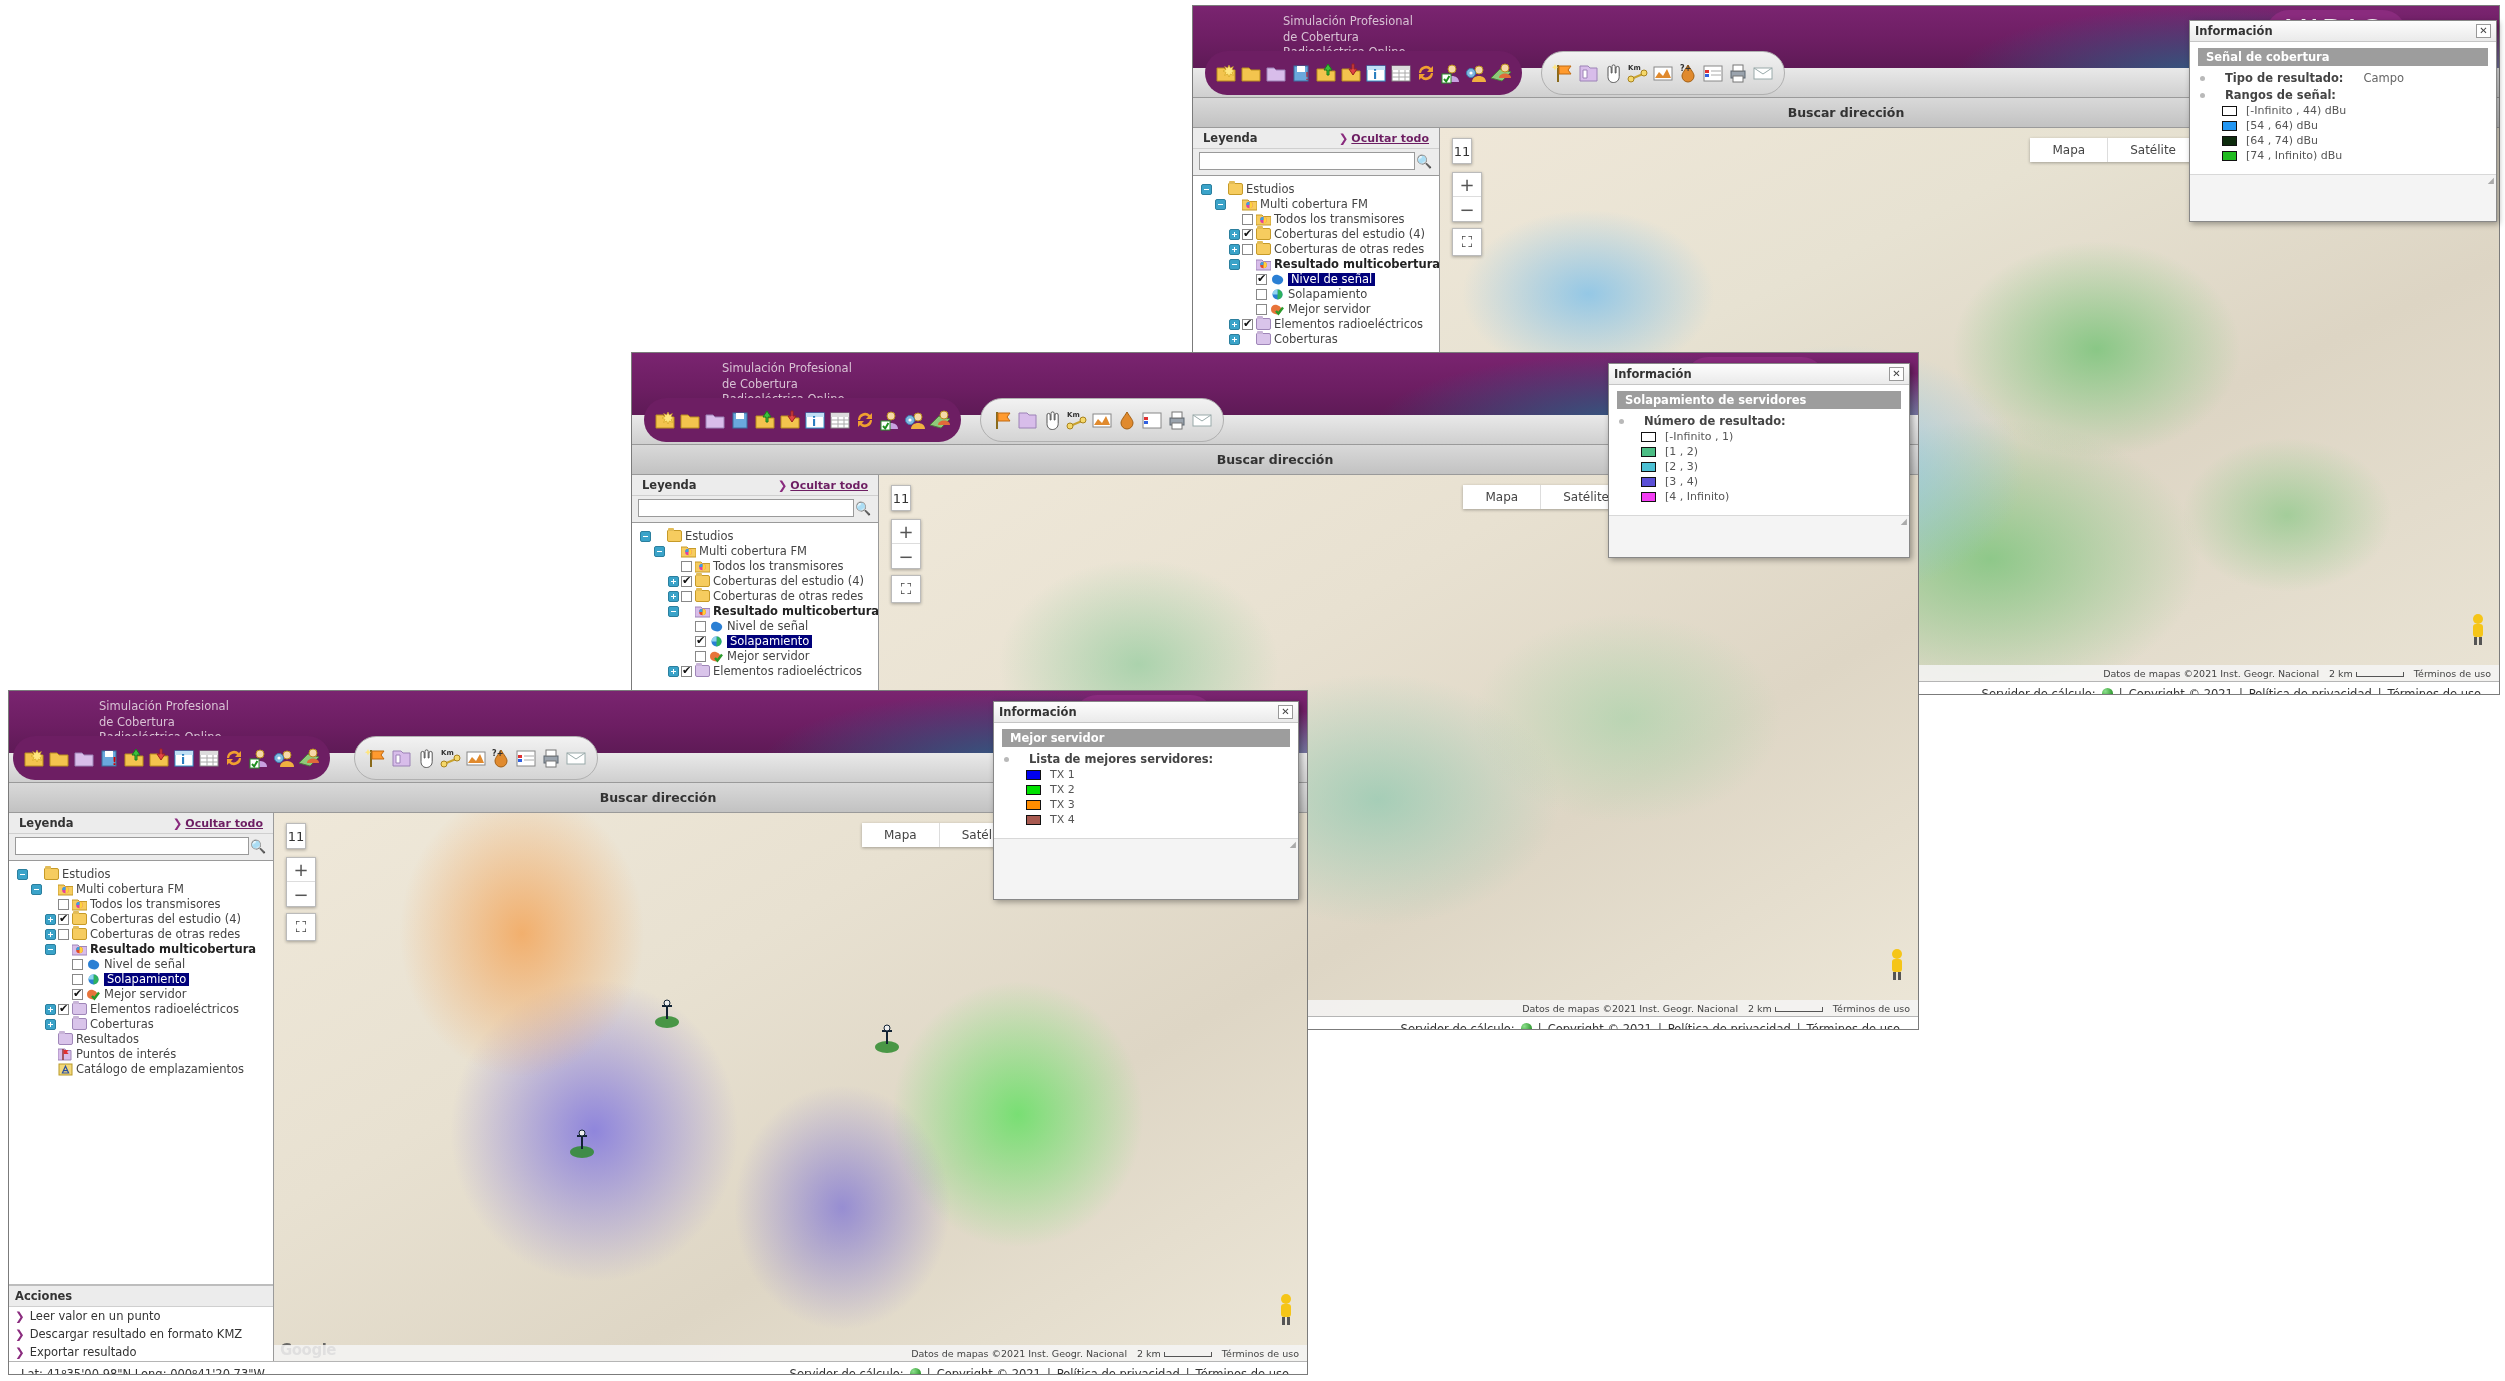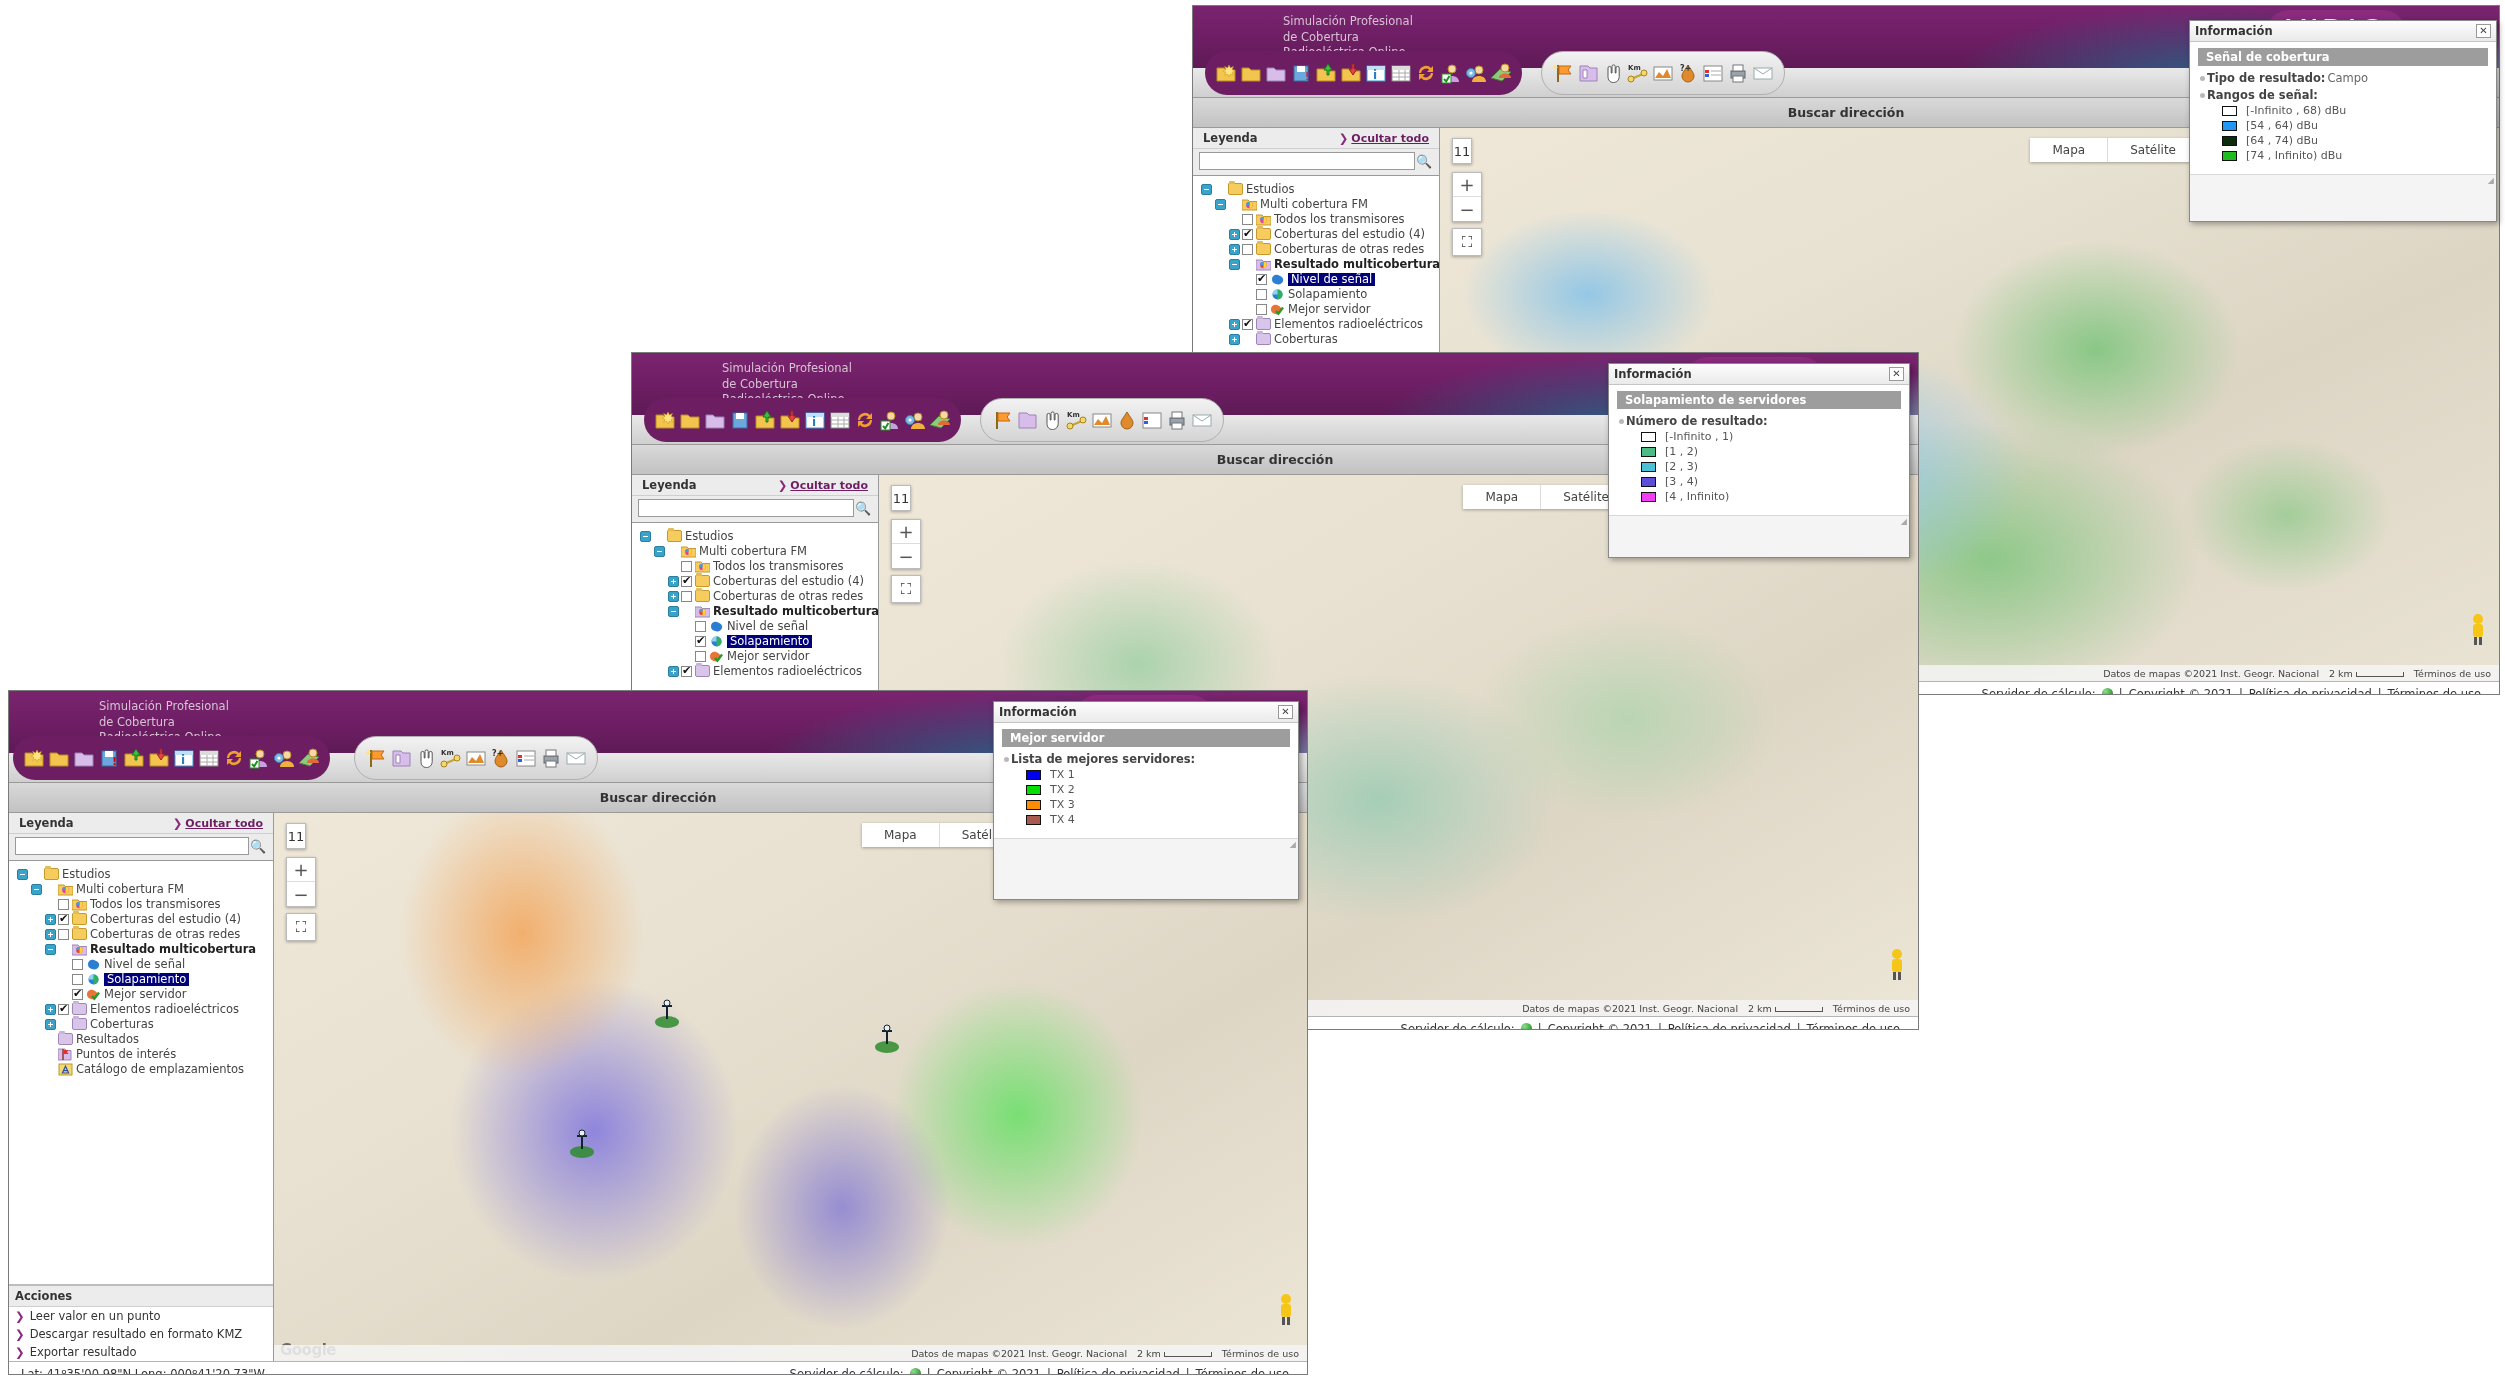--- a/index.html
+++ b/index.html
@@ -171,21 +171,21 @@
          box-shadow:2px 2px 6px rgba(0,0,0,.35); }
   .dlg .dh { display:flex; align-items:center; justify-content:space-between;
              padding:3px 5px; background:linear-gradient(180deg,#fdfdfd,#eaeaea);
              border-bottom:1px solid #c5c5c5; }
   .dlg .dh .dt { font-weight:bold; font-size:11.5px; color:#333; }
   .dlg .dh .x { width:15px; height:14px; border:1px solid #999; background:#fff;
                 text-align:center; font-size:10px; line-height:12px; color:#444; }
   .dlg .dbody { background:#fff; padding:6px 8px 10px 8px; }
   .dlg .secbar { background:#9d9d9d; color:#fff; font-weight:bold; font-size:11.5px;
                  padding:2px 8px; margin-bottom:5px; }
-  .dlg .bullet { display:flex; align-items:center; gap:2px; font-weight:bold;
+  .dlg .bullet { display:flex; align-items:center; gap:20px; font-weight:bold;
                  font-size:11.5px; color:#444; margin:3px 0 2px 2px; }
   .dlg .bullet .bd { width:5px;height:5px;border-radius:50%;background:#b9b9b9;flex:0 0 auto;}
   .dlg .bullet .nm { font-weight:normal; color:#666; }
   .dlg .lrow { display:flex; align-items:center; gap:9px; margin:2px 0 2px 24px;
                font-size:11px; color:#555; }
   .dlg .sw { width:15px; height:10px; border:1px solid #111; flex:0 0 auto; }
   .dlg .grip { height:9px; border-top:1px solid #d8d8d8; background:#f4f4f4; position:relative;}
   .dlg .grip::after { content:"\25E2"; position:absolute; right:2px; bottom:-2px;
                       font-size:8px; color:#aaa; }
 </style>
@@ -479,21 +479,21 @@
       <span>Tipo de resultado:</span>
       <span class="nm">Campo</span>
     </div>
     <div class="bullet">
       <span class="bd"></span>
       <span>Rangos de señal:</span>
     </div>
     <div>
         <div class="lrow">
           <span class="sw" style="background:#ffffff"></span>
-          <span>[-Infinito , 68) dBu</span>
+          <span>[-Infinito , 44) dBu</span>
         </div>
         <div class="lrow">
           <span class="sw" style="background:#2196f3"></span>
           <span>[54 , 64) dBu</span>
         </div>
         <div class="lrow">
           <span class="sw" style="background:#0d2b0d"></span>
           <span>[64 , 74) dBu</span>
         </div>
         <div class="lrow">

